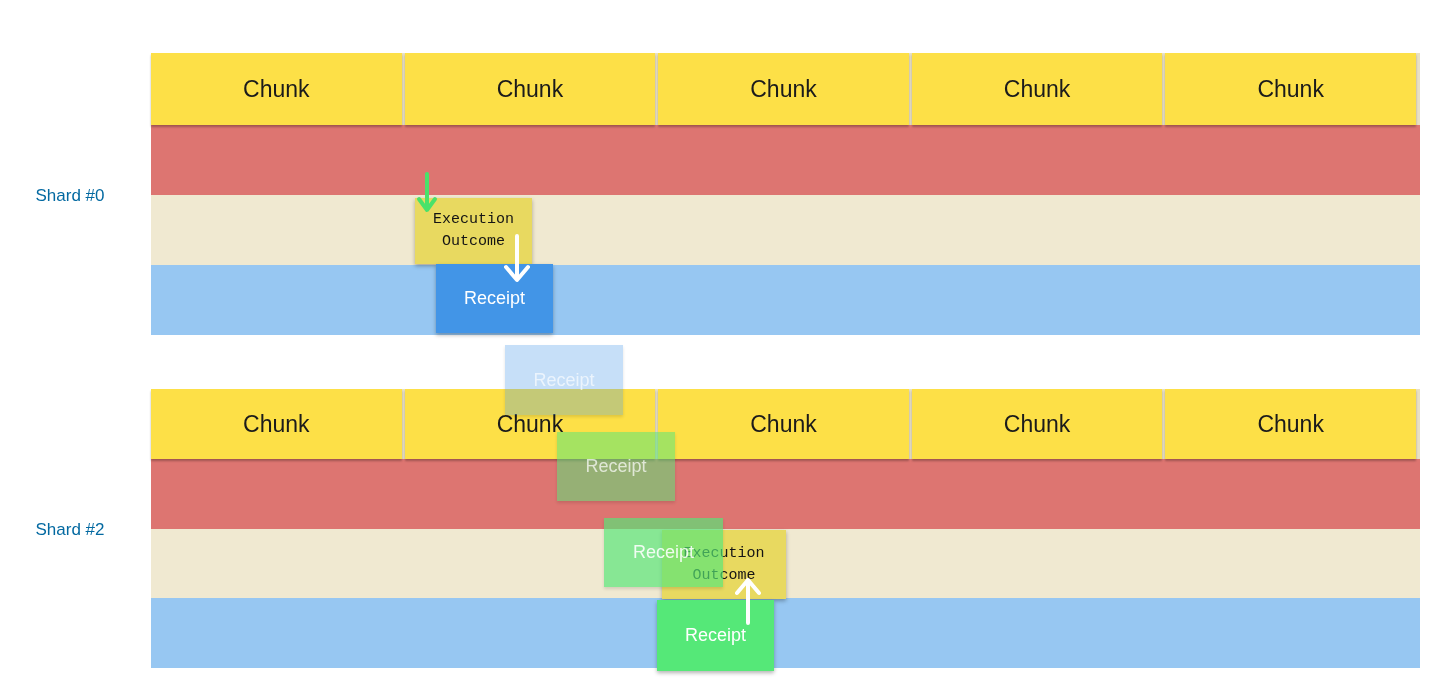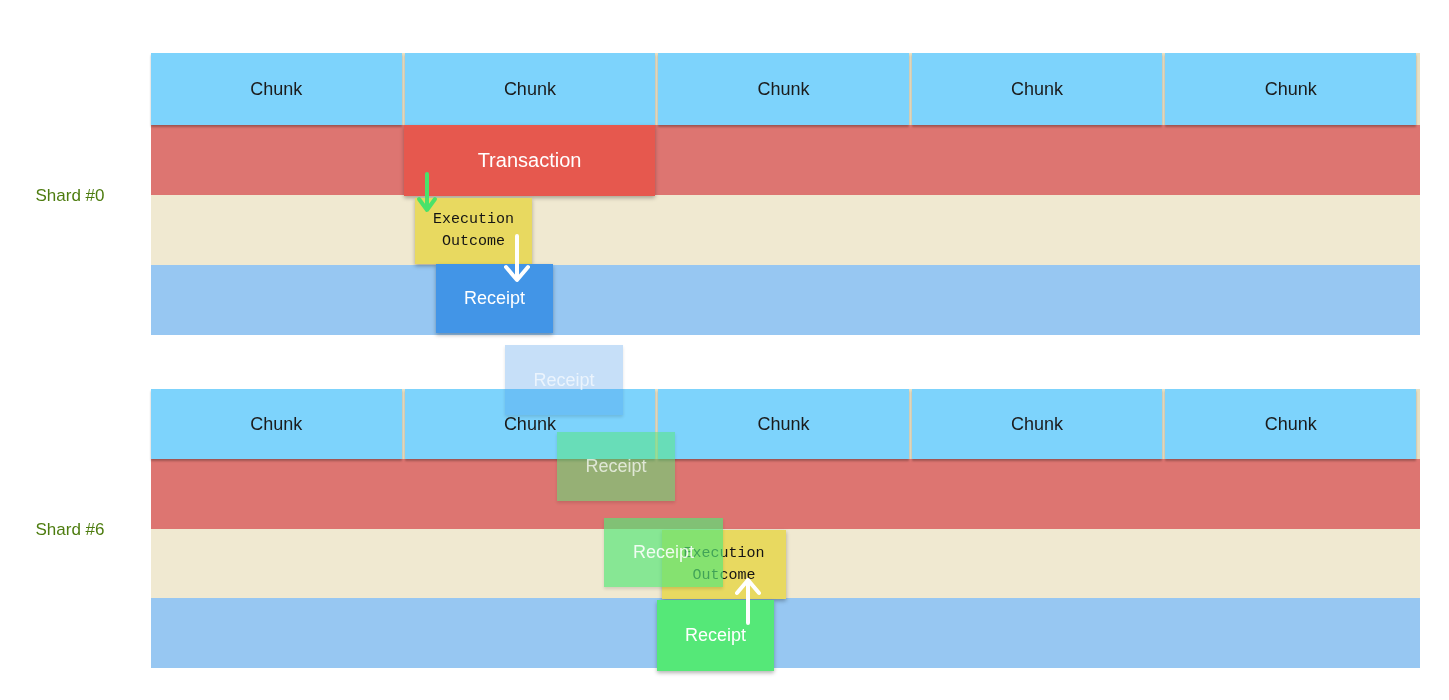--- a/index.html
+++ b/index.html
@@ -7,36 +7,36 @@
     position:relative;
     width:1449px; height:700px;
     background:#ffffff;
     font-family:"Liberation Sans", sans-serif;
     overflow:hidden;
   }
   .shard-label {
     position:absolute;
     left:26px; width:88px;
     text-align:center;
-    font-size:17px; color:#4d7c0f;
+    font-size:17px; color:#0369a1;
   }
   .band { position:absolute; left:151px; width:1269px; }
   .band-red   { background:#DD7571; }
   .band-cream { background:#F0E9D1; }
   .band-blue  { background:#97C7F2; }
   .chunk-row {
     background:#E8E0C4;
     display:flex; gap:3px;
     padding-right:4px; box-sizing:border-box;
     z-index:1;
   }
   .chunk {
-    flex:1; background:#7dd3fc;
+    flex:1; background:#fde047;
     display:flex; align-items:center; justify-content:center;
-    font-size:18px; color:#1b1b1b;
+    font-size:23px; color:#1b1b1b;
     box-shadow:0 2px 2px rgba(0,0,0,0.28);
   }
   .overlay {
     position:absolute;
     display:flex; align-items:center; justify-content:center;
     text-align:center;
     box-sizing:border-box;
   }
   .solid-shadow { box-shadow:0 2px 4px rgba(0,0,0,0.30); }
   .soft-shadow  { box-shadow:0 2px 3px rgba(0,0,0,0.12); }
@@ -78,21 +78,21 @@
   .outcome-text { display:inline-block; width:92px;font-family:Liberation Mono, monospace; }
   .arrow { position:absolute; z-index:10; }
 </style>
 </head>
 <body>
 
 <div id="canvas">
 
   <div class="shard-label" style="top:186px;">Shard #0</div>
 
-  <div class="shard-label" style="top:520px;">Shard #6</div>
+  <div class="shard-label" style="top:520px;">Shard #2</div>
 
   <div class="band chunk-row" style="top:53px; height:72px;">
     <div class="chunk">Chunk</div>
     <div class="chunk">Chunk</div>
     <div class="chunk">Chunk</div>
     <div class="chunk">Chunk</div>
     <div class="chunk">Chunk</div>
   </div>
   <div class="band band-red" style="top:125px; height:70px;"></div>
   <div class="band band-cream" style="top:195px; height:70px;"></div>
@@ -102,21 +102,20 @@
     <div class="chunk">Chunk</div>
     <div class="chunk">Chunk</div>
     <div class="chunk">Chunk</div>
     <div class="chunk">Chunk</div>
     <div class="chunk">Chunk</div>
   </div>
   <div class="band band-red" style="top:459px; height:70px;"></div>
   <div class="band band-cream" style="top:529px; height:69px;"></div>
   <div class="band band-blue" style="top:598px; height:70px;"></div>
 
-  <div class="overlay box-transaction solid-shadow">Transaction</div>
 
   <div class="overlay box-outcome0 solid-shadow">
     <span class="outcome-text">Execution Outcome</span>
   </div>
 
   <div class="overlay box-receipt0 solid-shadow">Receipt</div>
 
   <div class="overlay box-ghost1 soft-shadow">Receipt</div>
   <div class="overlay box-ghost2 soft-shadow">Receipt</div>
   <div class="overlay box-ghost3 soft-shadow">Receipt</div>

